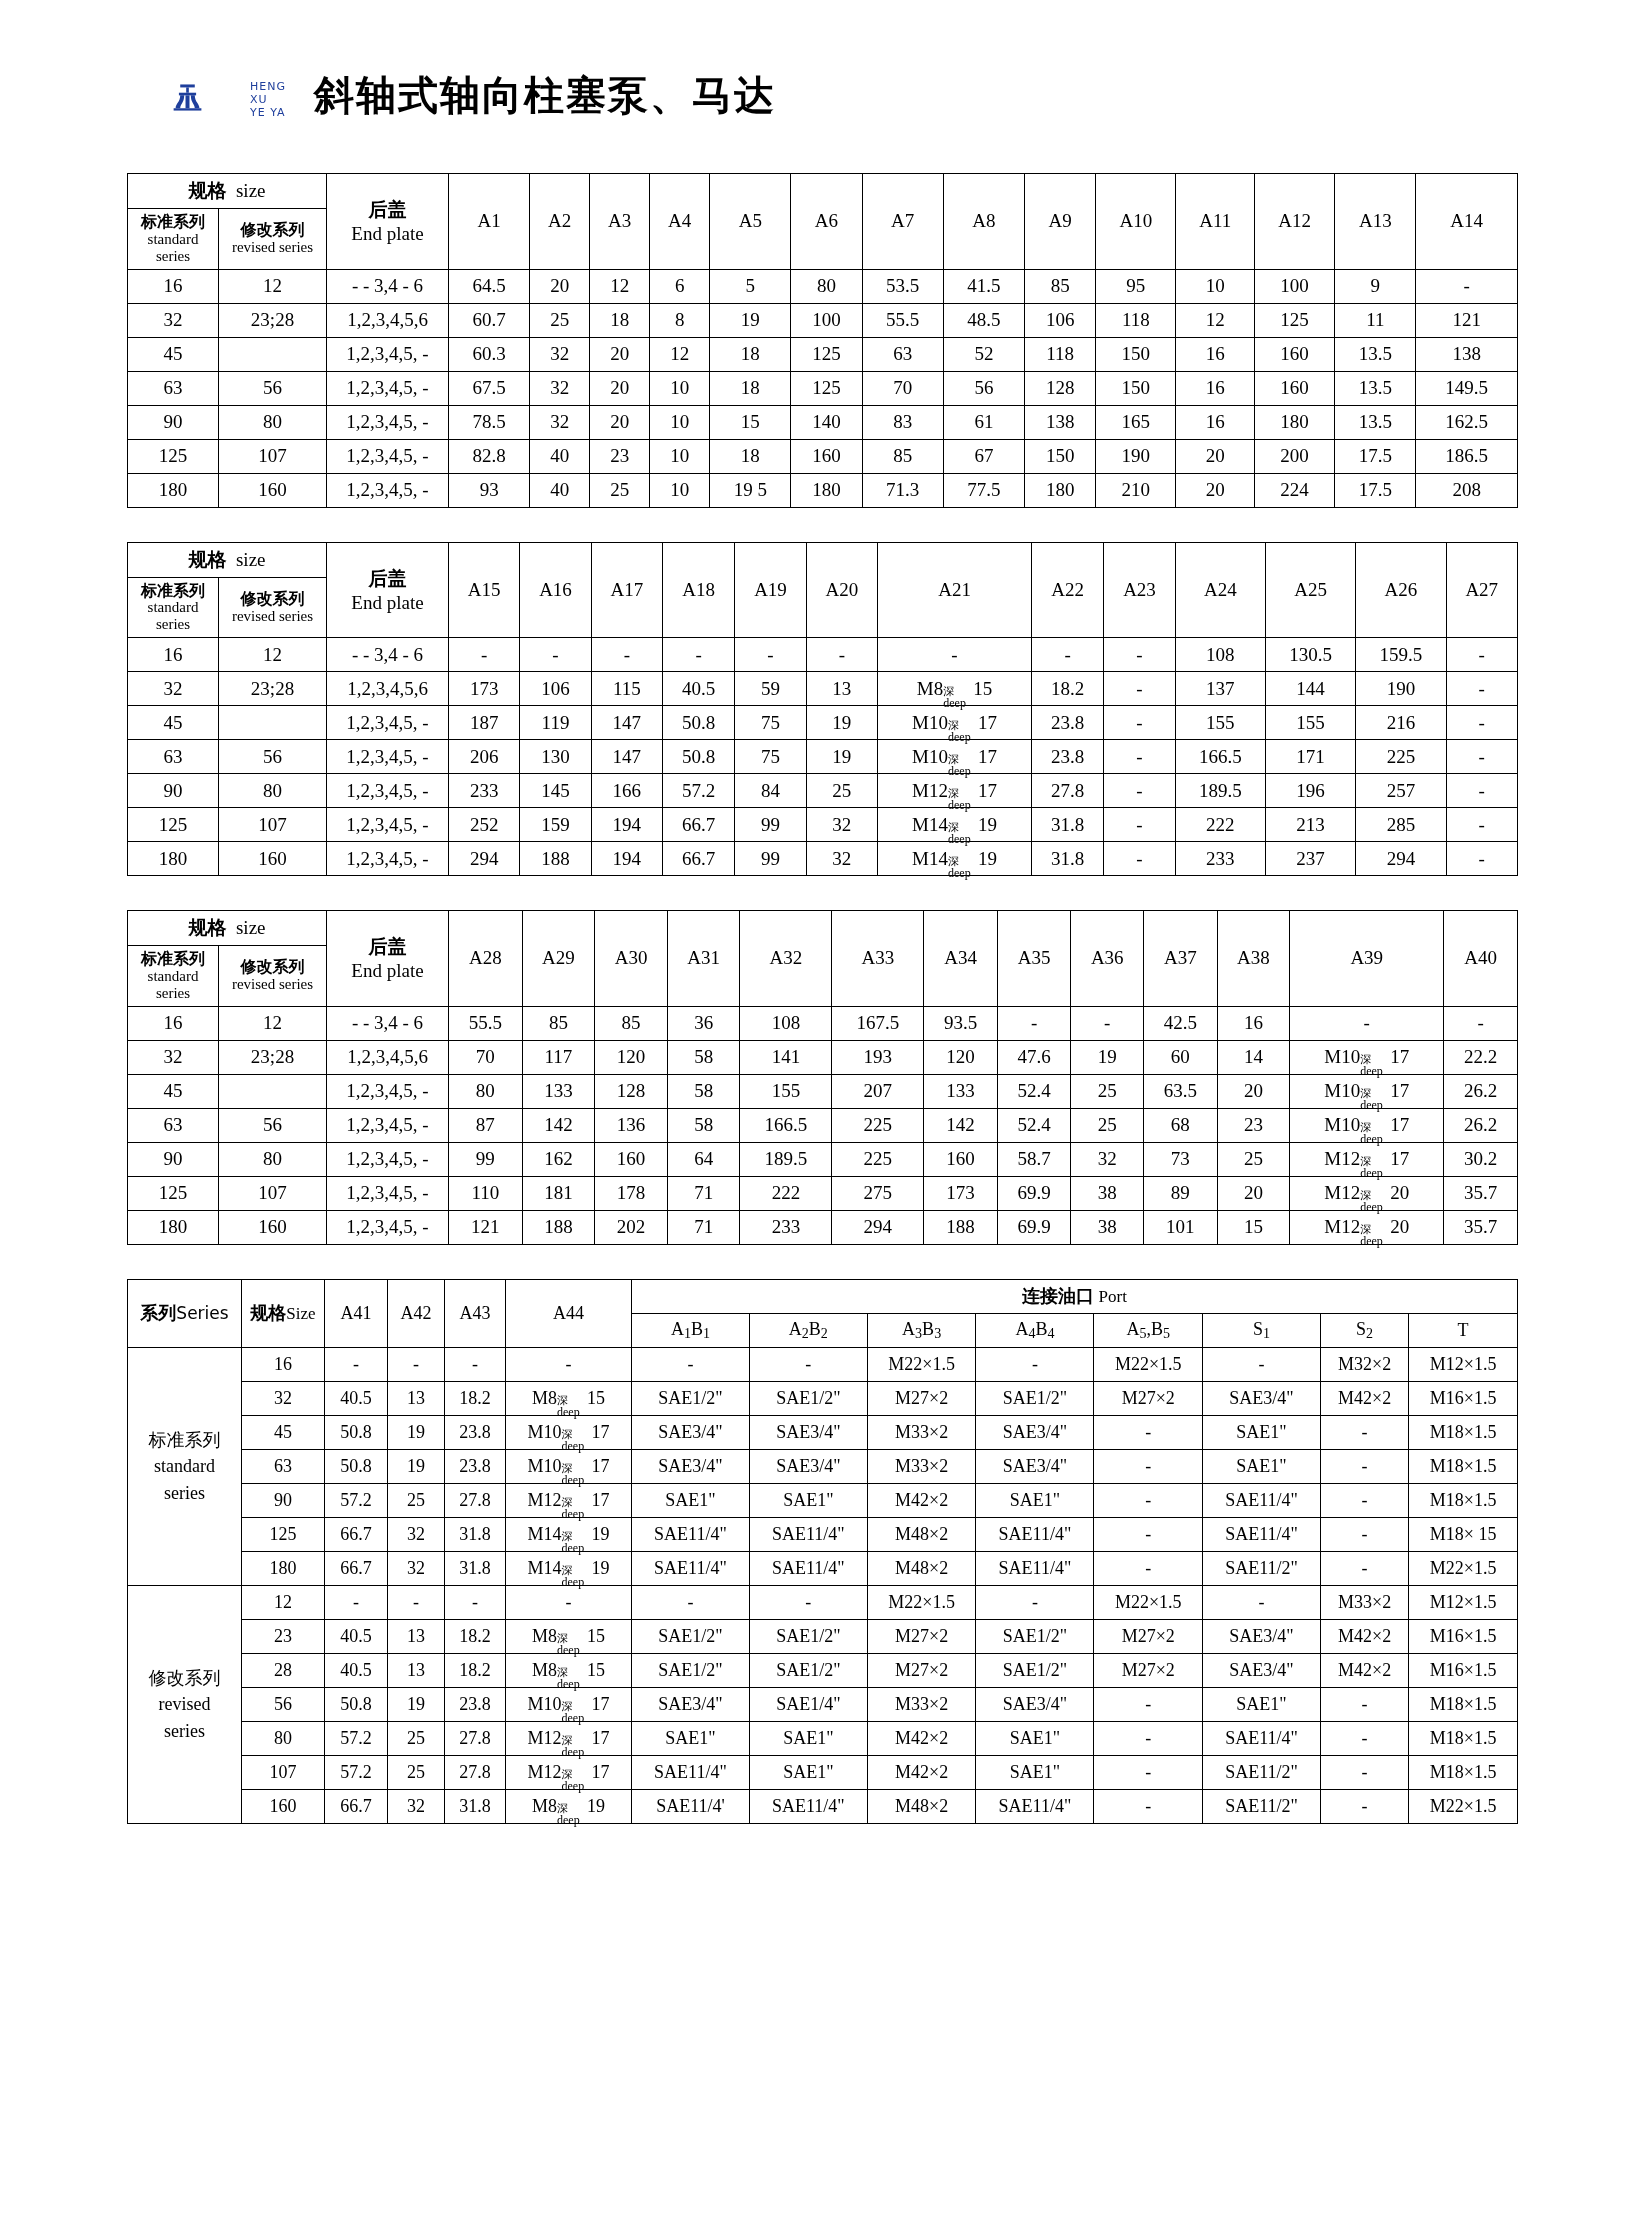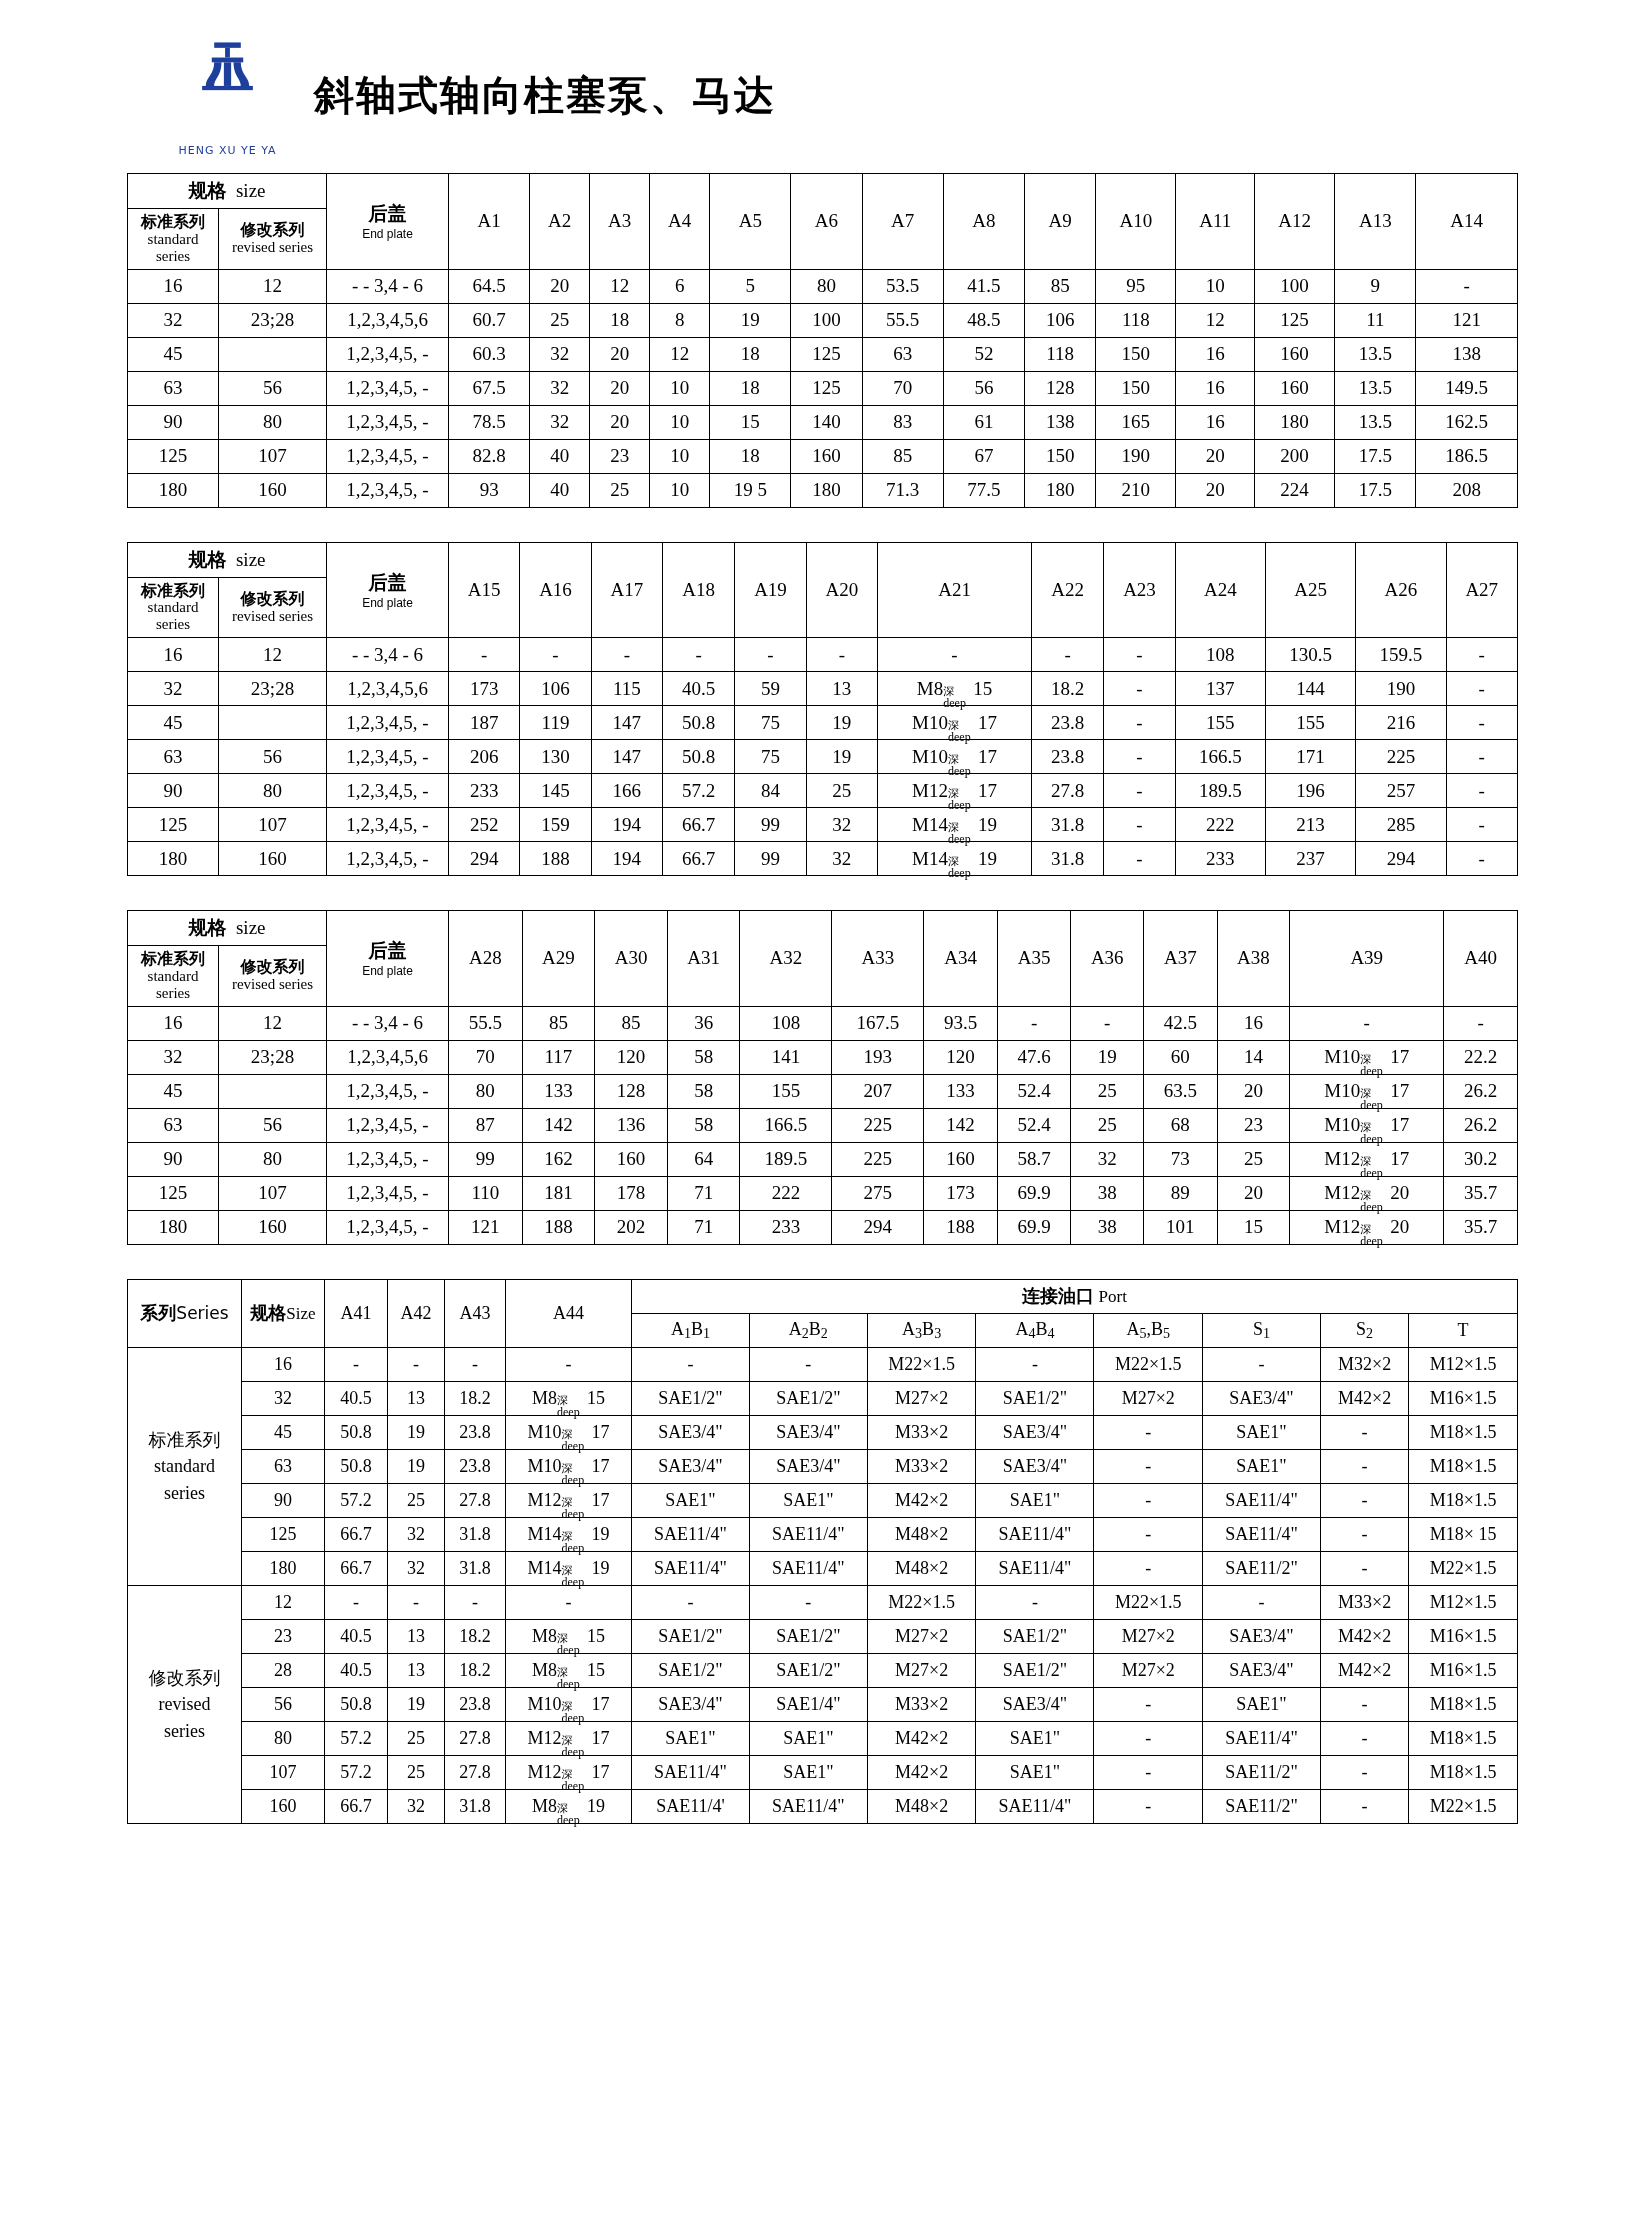--- a/index.html
+++ b/index.html
@@ -25,21 +25,21 @@
   
   .header {
     display: flex;
     align-items: center;
     padding: 40px 0 0 169px;
   }
   .logo {
     width: 117px;
     height: 117px;
     display: flex;
-    flex-direction: column;
+    flex-direction: row;
     align-items: center;
     justify-content: flex-end;
     margin-right: 28px;
     gap: 44px;
   }
   .logo svg { display: block; }
   .main-title {
     font-family: "DejaVu Sans", sans-serif;
     font-weight: bold;
     font-size: 40px;
@@ -86,21 +86,21 @@
   table.dim tr { height: 34px; }
 
   .hdr-size-cn { font-family: "DejaVu Sans", sans-serif; font-size: 19px; font-weight: bold;}
   .hdr-size-en { font-family: "Liberation Serif", serif; font-size: 19px; }
   .hdr-sub-cn { font-family: "DejaVu Sans", sans-serif; font-size: 16px; font-weight: bold;}
   .hdr-sub-en { font-family: "Liberation Serif", serif; font-size: 15px; }
   .hdr-two {
     line-height: 1.12;
   }
   .endplate-cn { font-family: Liberation Mono, monospace; font-size: 19px; font-weight: bold;}
-  .endplate-en { font-family: Liberation Sans, sans-serif; font-size: 12px; }
+  .endplate-en { font-family: Liberation Serif, serif; font-size: 19px; }
 
   .sz-col { width: 86px; }
   .rv-col { width: 103px; }
   .ep-col { width: 117px; }
 
   .subhdr-cell { padding: 2px 2px; }
 
   
   .thrd { white-space: nowrap; }
   .deepmark {

